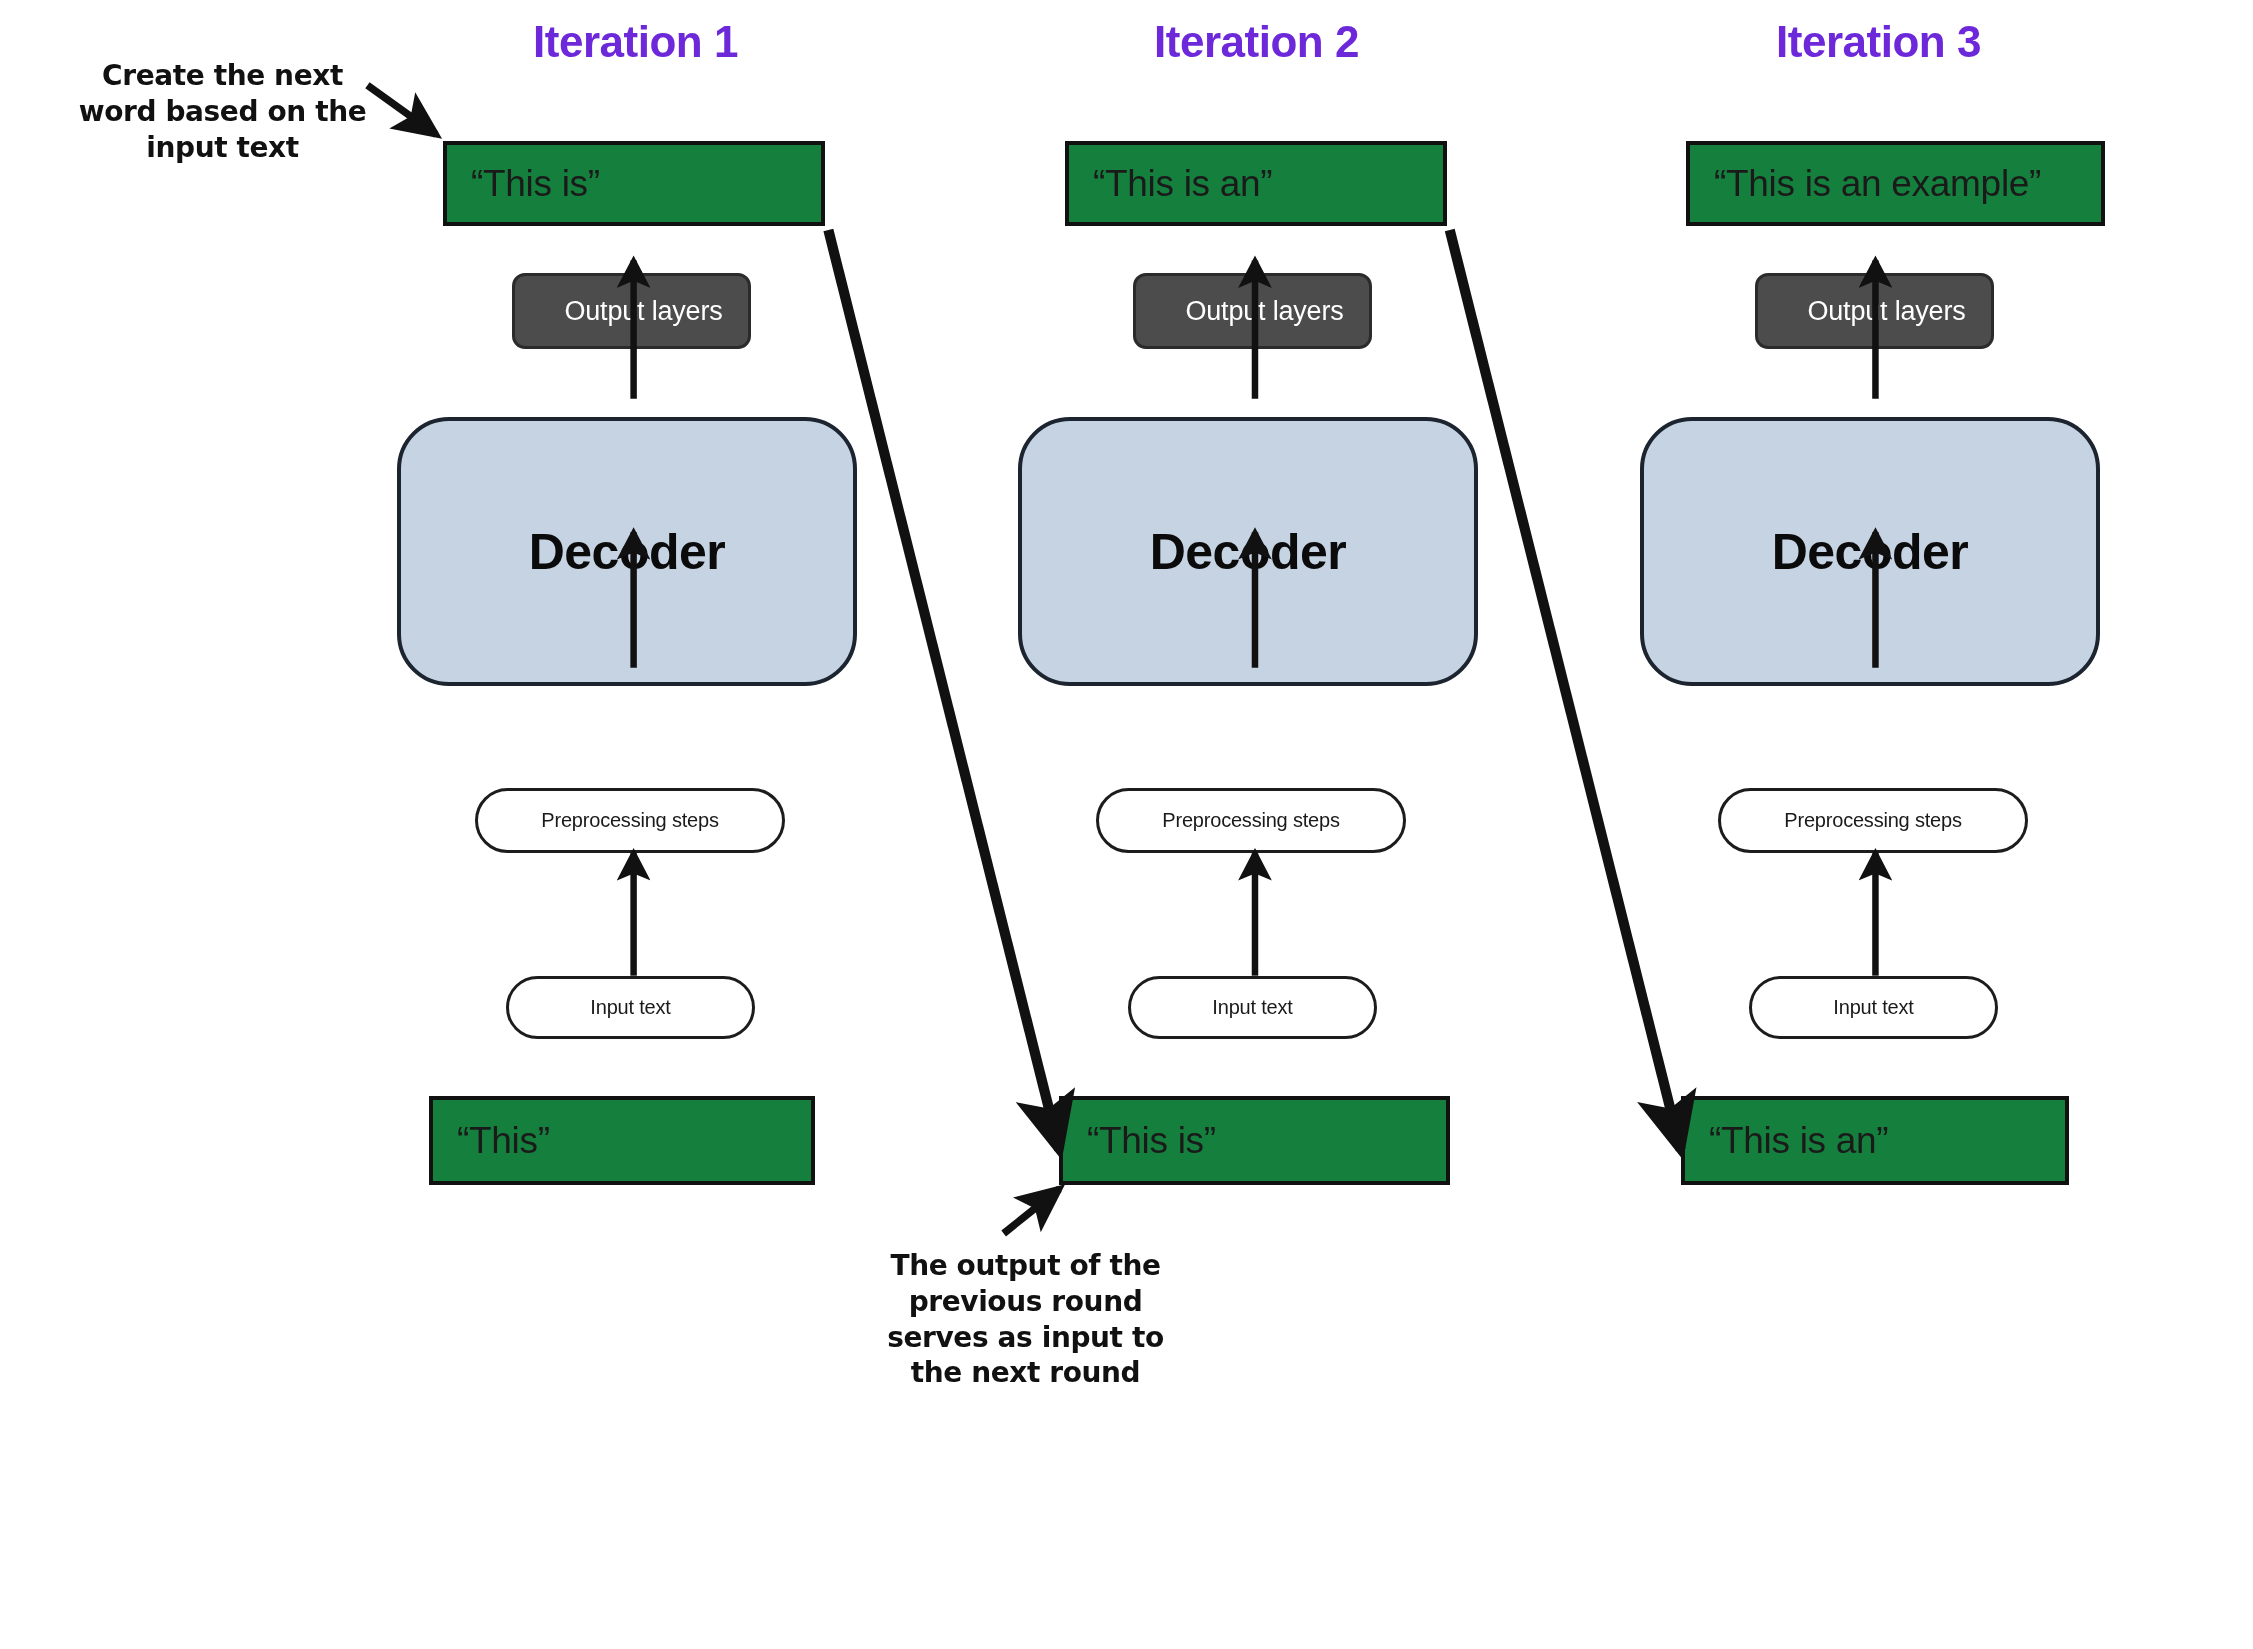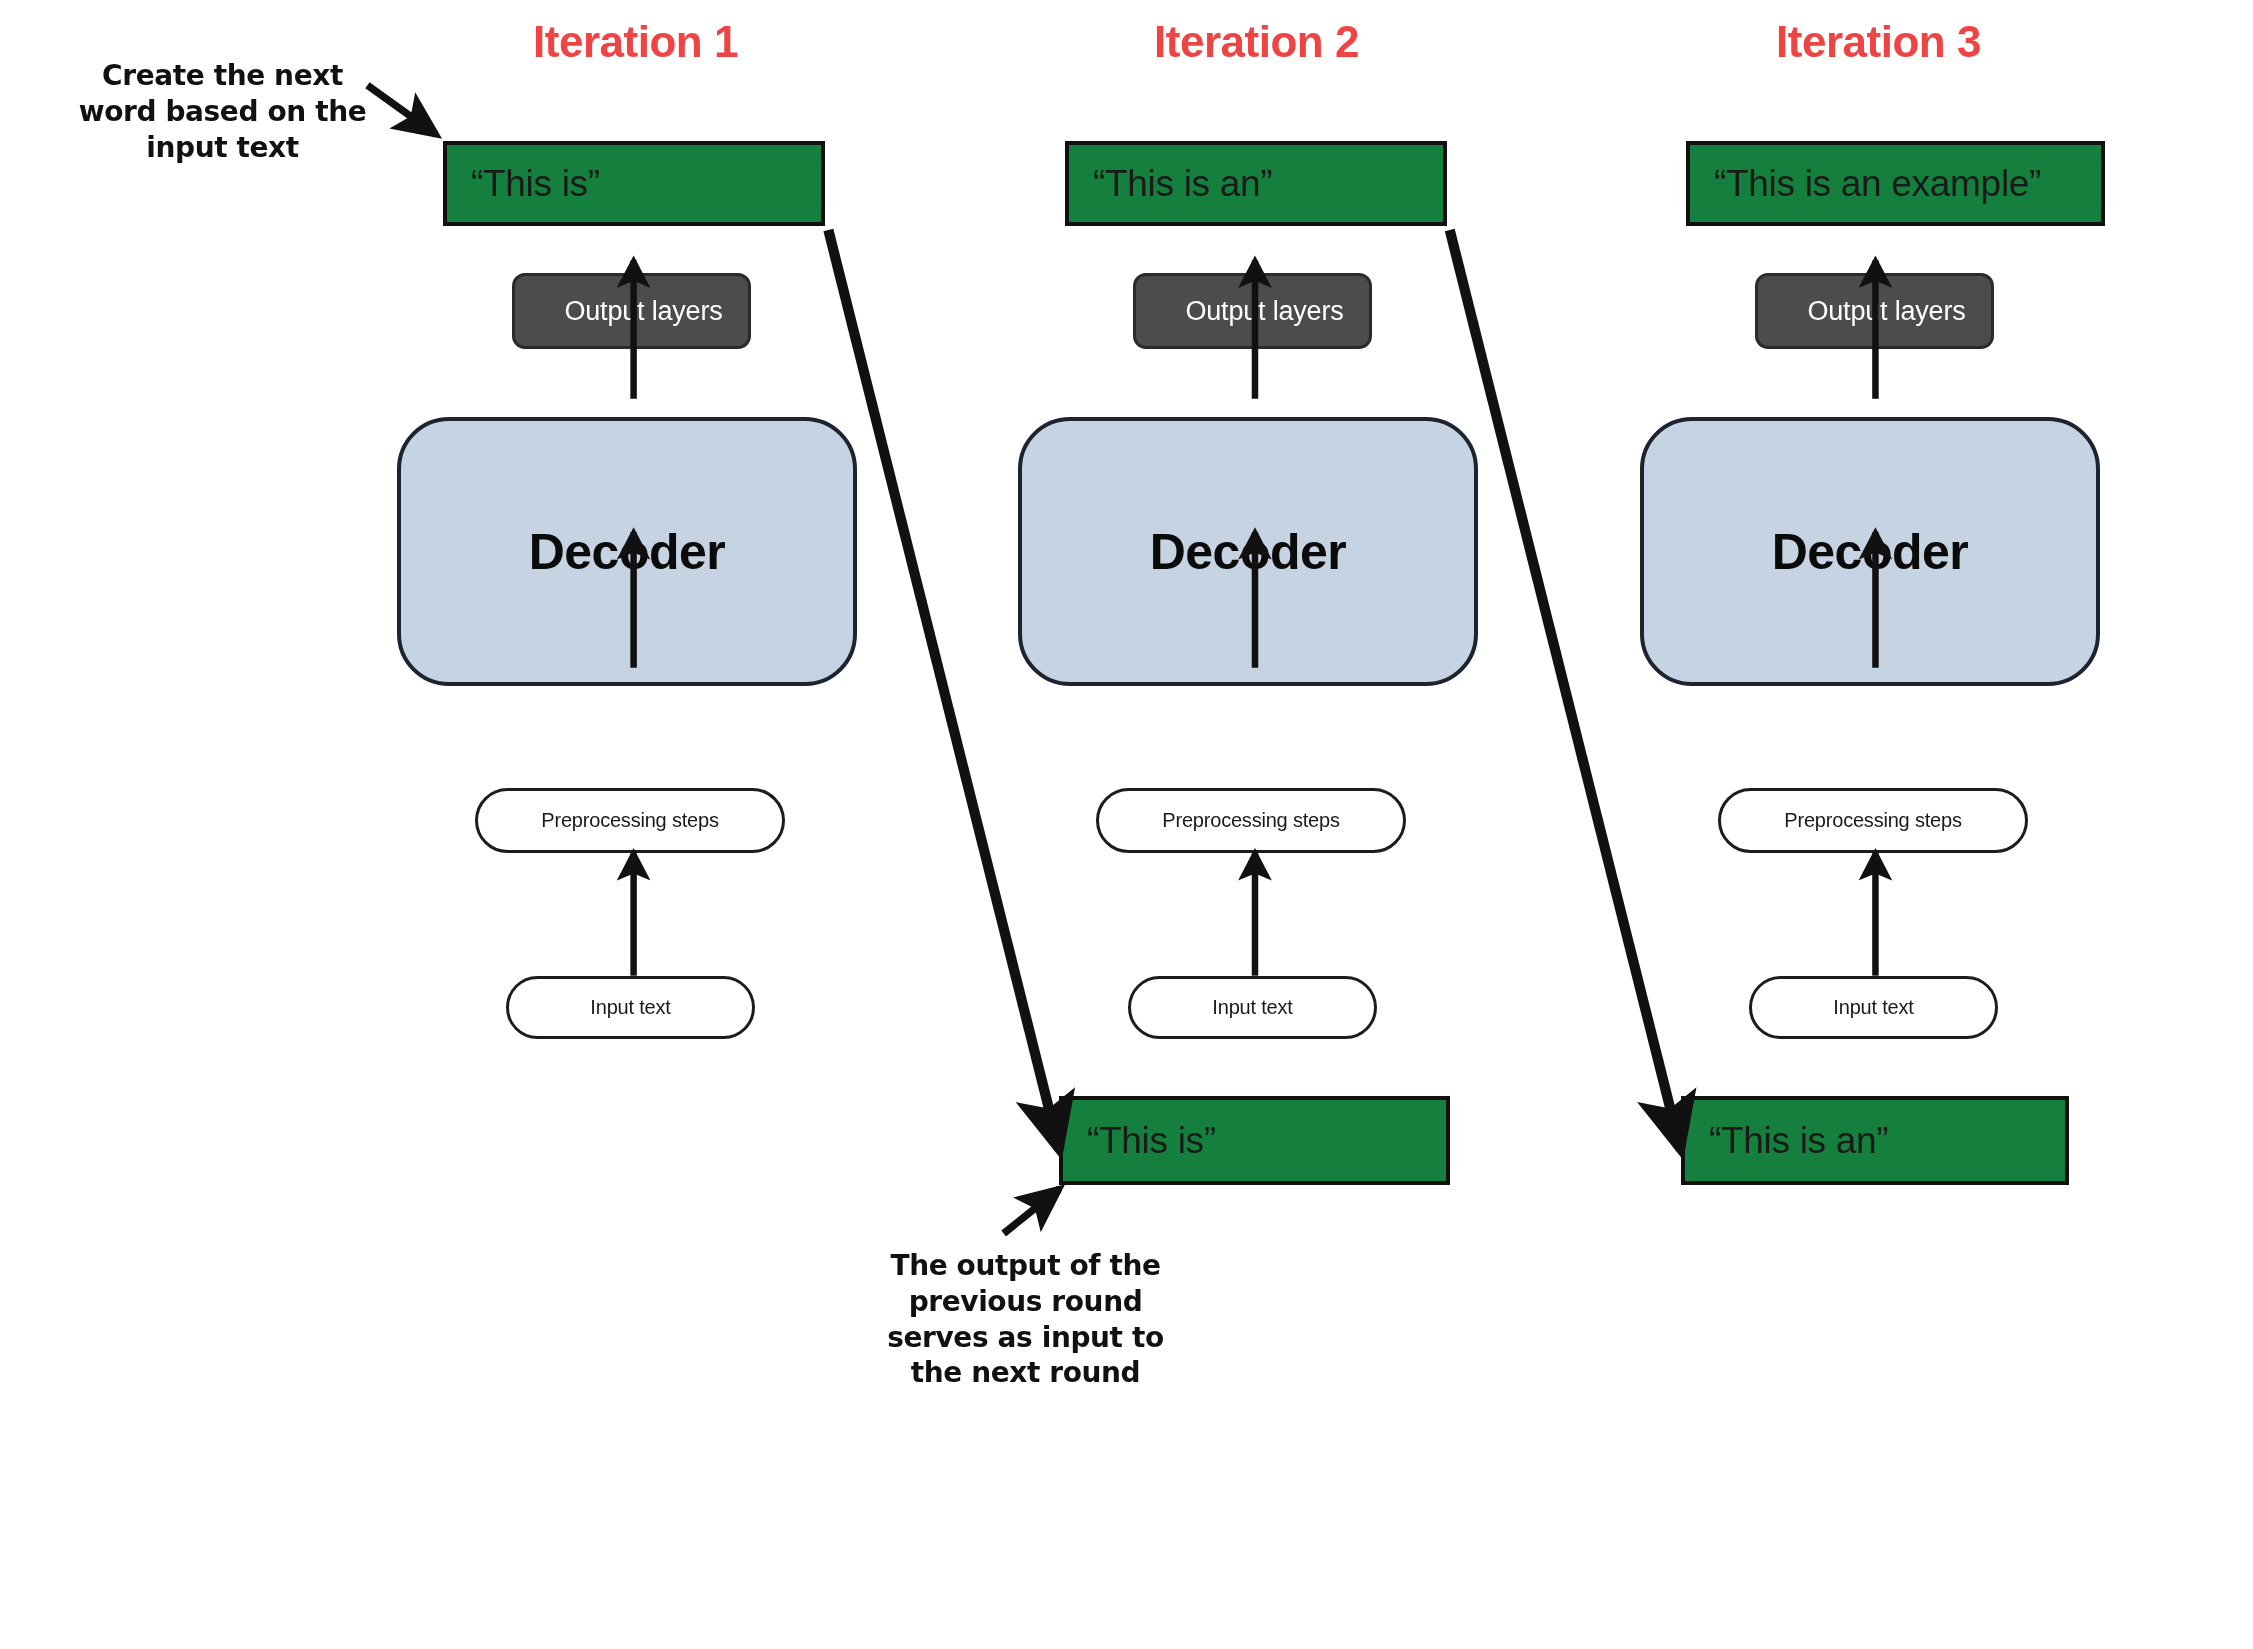--- a/index.html
+++ b/index.html
@@ -24,21 +24,21 @@
     width: 2254px;
     height: 1649px;
     pointer-events: none;
     z-index: 5;
   }
   
   .iter-title {
     position: absolute;
     font-size: 44px;
     font-weight: bold;
-    color: #ef4444;
+    color: #6d28d9;
     letter-spacing: -0.5px;
     white-space: nowrap;
     text-align: center;
     z-index: 3;
   }
   
   .annot {
     position: absolute;
     font-family: "DejaVu Sans", sans-serif;
     font-weight: bold;
@@ -196,20 +196,23 @@
   </div>
 
   <div class="pill" style="left:475px; top:788px; width:310px; height:65px;">
     <span>Preprocessing steps</span>
   </div>
 
   <div class="pill" style="left:506px; top:976px; width:249px; height:63px;">
     <span>Input text</span>
   </div>
 
+  <div class="textbox" style="left:429px; top:1096px; width:386px; height:89px;">
+    <span>“This”</span>
+  </div>
 
   <div class="iter-title" style="left:1071px; top:16.7px; width:371px;">Iteration 2</div>
 
   <div class="textbox" style="left:1065px; top:141px; width:382px; height:85px;">
     <span>“This is an”</span>
   </div>
 
   <div class="outbox" style="left:1133px; top:273px; width:239px; height:76px;">
     <span>Output layers</span>
   </div>

